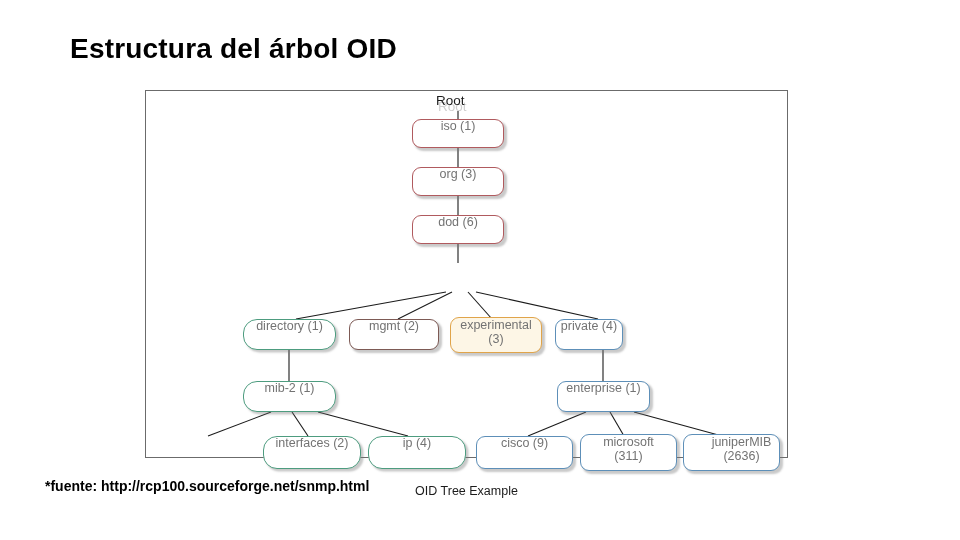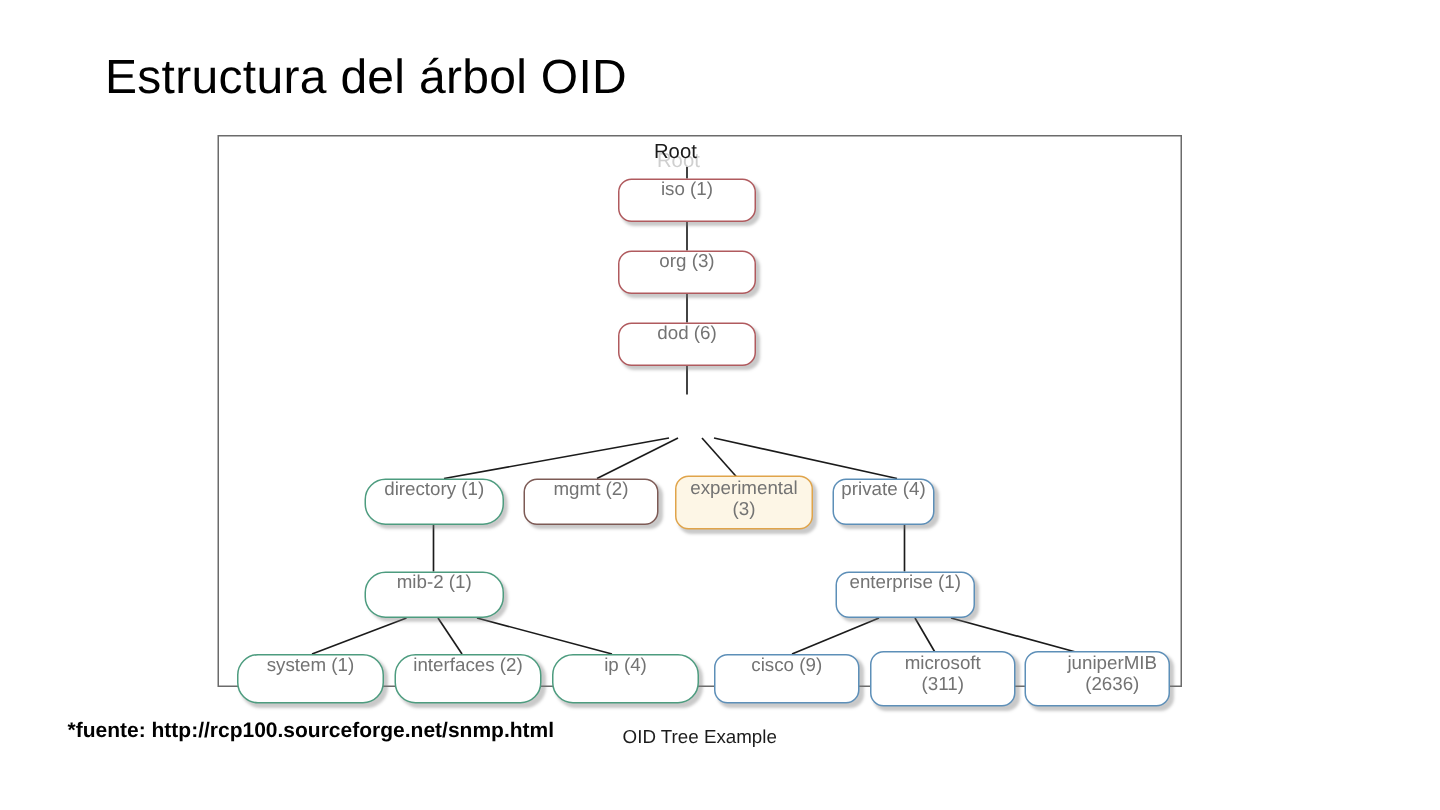--- a/index.html
+++ b/index.html
@@ -13,22 +13,22 @@
     font-family: "Liberation Sans", sans-serif;
     overflow: hidden;
     position: relative;
   }
 
   
   #slide-title {
     position: absolute;
     left: 70px;
     top: 33px;
-    font-size: 32px;
-    font-weight: 400;
+    font-size: 28px;
+    font-weight: 700;
     color: #000000;
     letter-spacing: 0.2px;
     white-space: nowrap;
   }
 
   
   #figure-frame {
     position: absolute;
     left: 145px;
     top: 90px;
@@ -185,23 +185,20 @@
     </div>
 
     <div class="node n-green" style="left:97px; top:290px; width:93px; height:31px;">
       <span>mib-2 (1)</span>
     </div>
 
     <div class="node n-blue" style="left:411px; top:290px; width:93px; height:31px;">
       <span>enterprise (1)</span>
     </div>
 
-    <div class="node n-green" style="left:12px; top:345px; width:98px; height:33px;">
-      <span>system (1)</span>
-    </div>
 
     <div class="node n-green" style="left:117px; top:345px; width:98px; height:33px;">
       <span>interfaces (2)</span>
     </div>
 
     <div class="node n-green" style="left:222px; top:345px; width:98px; height:33px;">
       <span>ip (4)</span>
     </div>
 
     <div class="node n-blue" style="left:330px; top:345px; width:97px; height:33px;">

